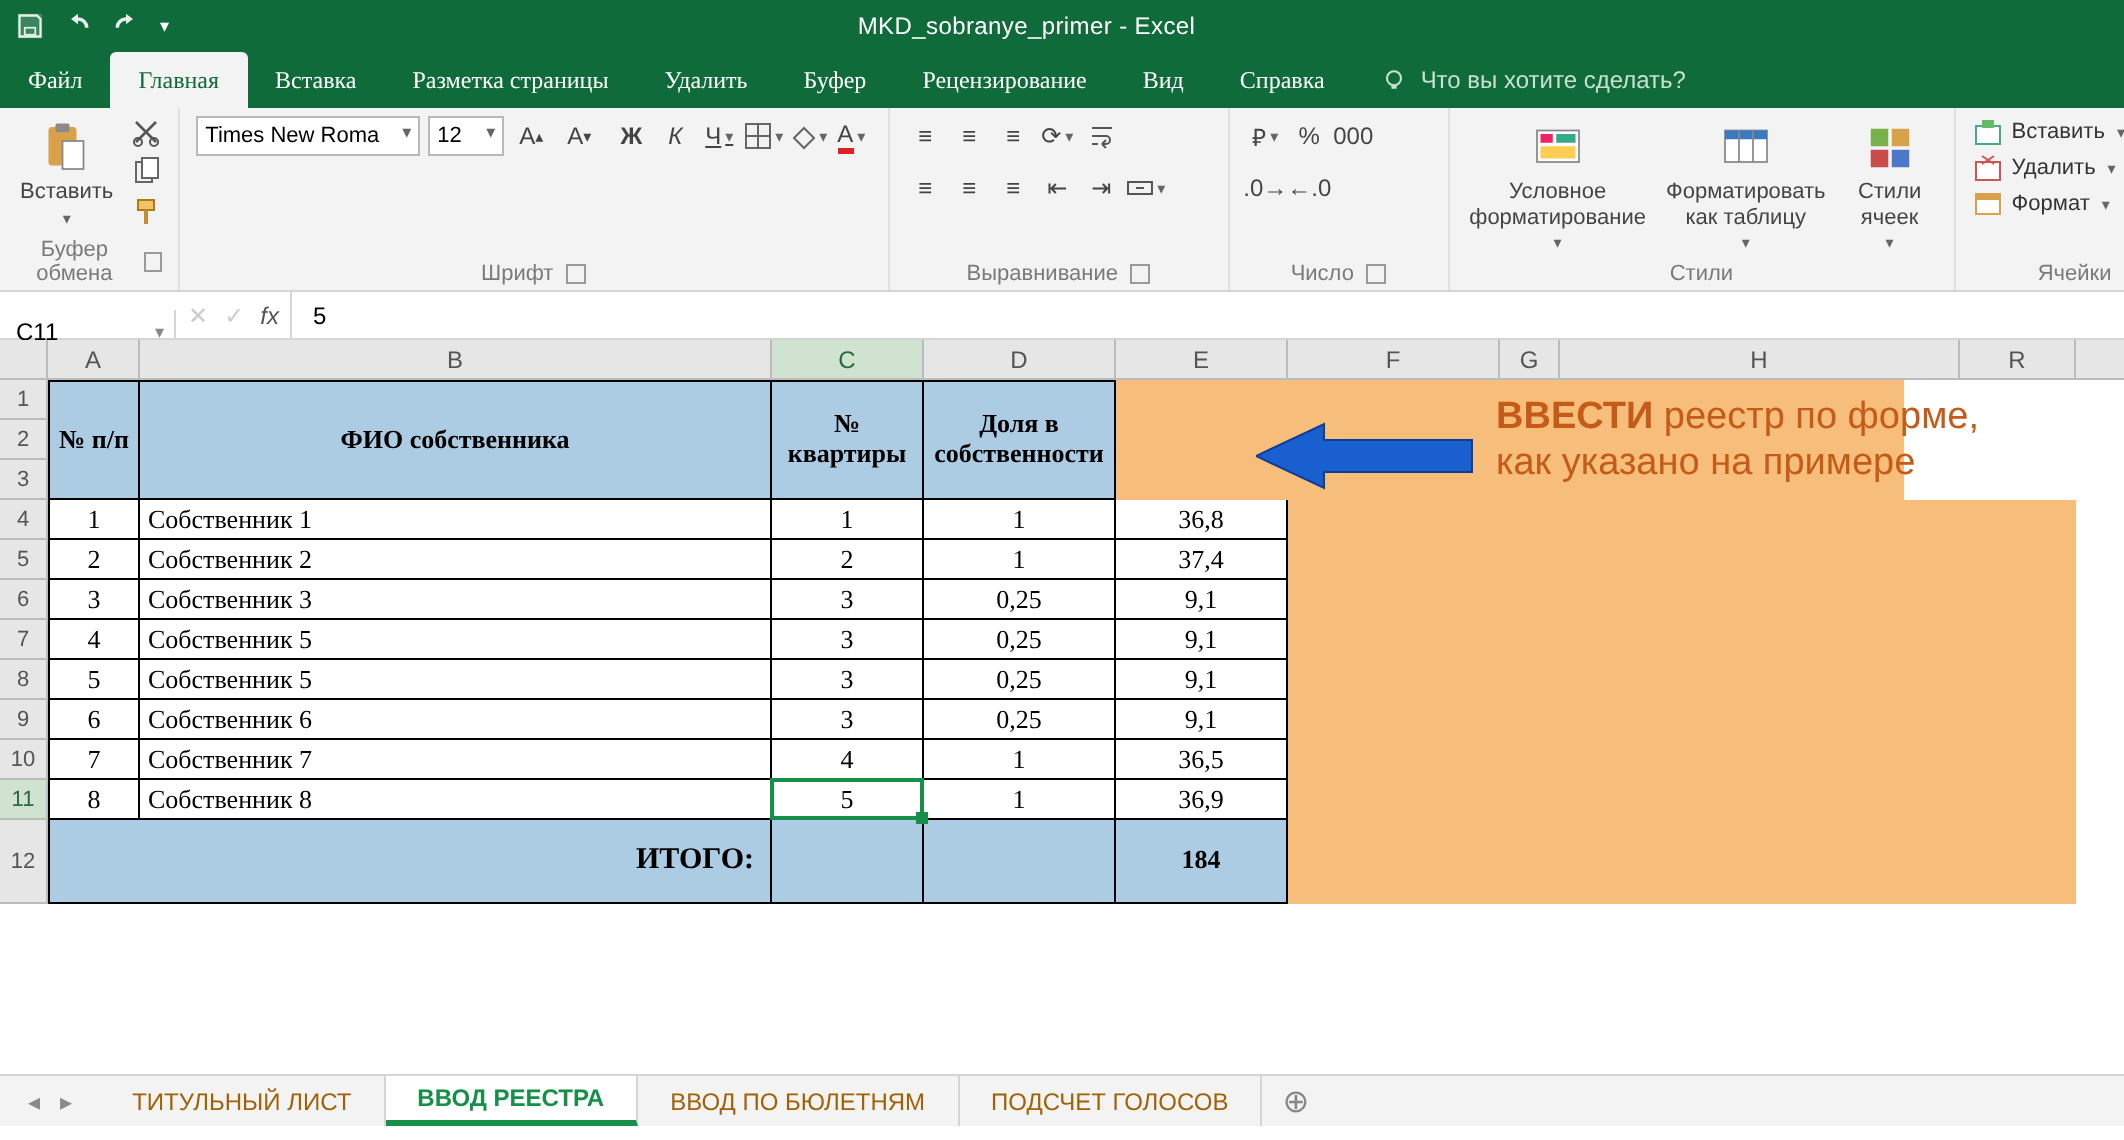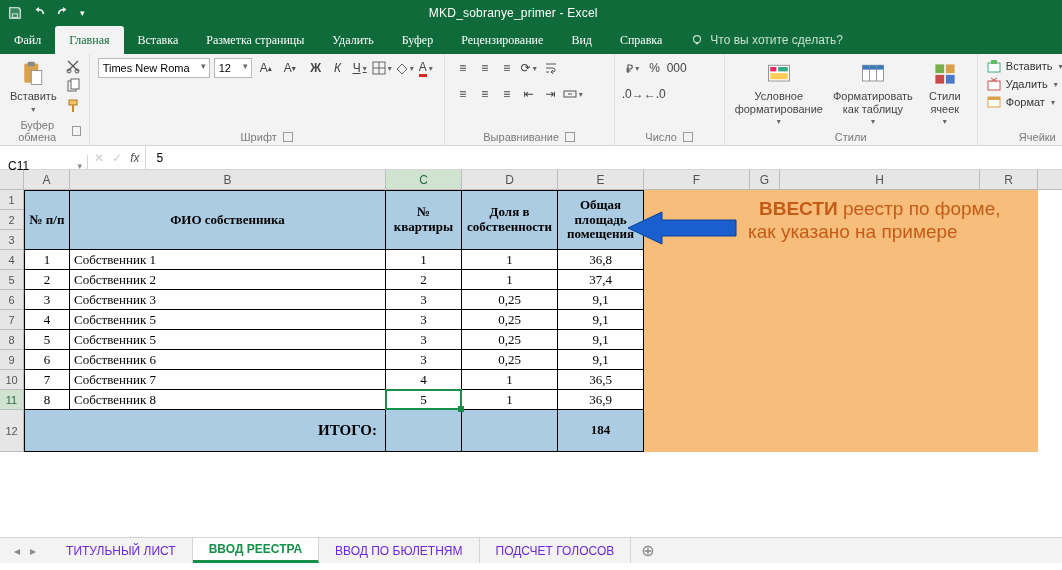--- a/index.html
+++ b/index.html
@@ -70,29 +70,29 @@
   .tbl-top { border-top: 1px solid #000; }
   .tbl-left { border-left: 1px solid #000; }
   .hdr-cell { background: #accce4; font-weight: bold; justify-content: center; text-align: center; line-height: 1.15; }
   .center { justify-content: center; }
   .bold { font-weight: bold; }
 
   .orange-fill { background: #f6be7a; border-right: 1px solid #f6be7a !important; border-bottom: 1px solid #f6be7a !important; }
 
   .annot-arrow { position: absolute; left: 628px; top: 36px; }
   .annot-text { position: absolute; left: 748px; top: 28px; width: 270px; font-size: 19px; color: #c55b19; font-family: Calibri, sans-serif; line-height: 1.2; }
-  .annot-text b { color: #c55b19; font-weight: bold; margin-left: 11px; }
+  .annot-text b { color: #c55b19; font-weight: bold; }
 
   .active-cell-ring { position: absolute; border: 2px solid #168f48; pointer-events: none; }
   .fill-handle { position: absolute; width: 6px; height: 6px; background: #168f48; }
 
   
   .tabbar { height: 26px; background: #f3f3f3; border-top: 1px solid #d5d5d5; display: flex; align-items: center; font-size: 12px; }
   .navarr { display: flex; gap: 10px; padding: 0 14px; color: #8a8a8a; }
-  .stab { padding: 0 16px; height: 100%; display: flex; align-items: center; color: #6d28d9; border-right: 1px solid #d5d5d5; cursor: pointer; }
+  .stab { padding: 0 16px; height: 100%; display: flex; align-items: center; color: #a16207; border-right: 1px solid #d5d5d5; cursor: pointer; }
   .stab.current { background: #fff; border-bottom: 3px solid #168f48; color: #168f48; font-weight: 600; box-sizing: border-box; }
   .addtab { padding: 0 10px; color: #888; font-size: 16px; cursor: pointer; }
 </style>
 </head>
 <body>
 
 <div class="titlebar">
   <div class="qat">
     <svg class="qat-icon" viewBox="0 0 16 16">
         <rect x="1" y="1" width="14" height="14" fill="#fff" opacity=".2"></rect>
@@ -387,23 +387,20 @@
         <div class="rowh" style="flex:1;">1</div>
         <div class="rowh" style="flex:1;">2</div>
         <div class="rowh" style="flex:1;">3</div>
       </div>
       <div class="cell wA hdr-cell tbl-border tbl-top tbl-left">№ п/п</div>
       <div class="cell wB hdr-cell tbl-border tbl-top">ФИО собственника</div>
       <div class="cell wC hdr-cell tbl-border tbl-top" style="white-space:pre;">№
 квартиры</div>
       <div class="cell wD hdr-cell tbl-border tbl-top" style="white-space:pre;">Доля в
 собственности</div>
-      <div class="cell wE hdr-cell tbl-border tbl-top" style="white-space:pre;">Общая
-площадь
-помещения</div>
       <div class="cell wF orange-fill"></div>
       <div class="cell wG orange-fill"></div>
       <div class="cell wH orange-fill"></div>
       <div class="cell wR orange-fill"></div>
     </div>
 
     <div class="sheetrow">
         <div class="rowh">4</div>
         <div class="cell wA tbl-left tbl-border center">1</div>
         <div class="cell wB tbl-border">Собственник 1</div>

